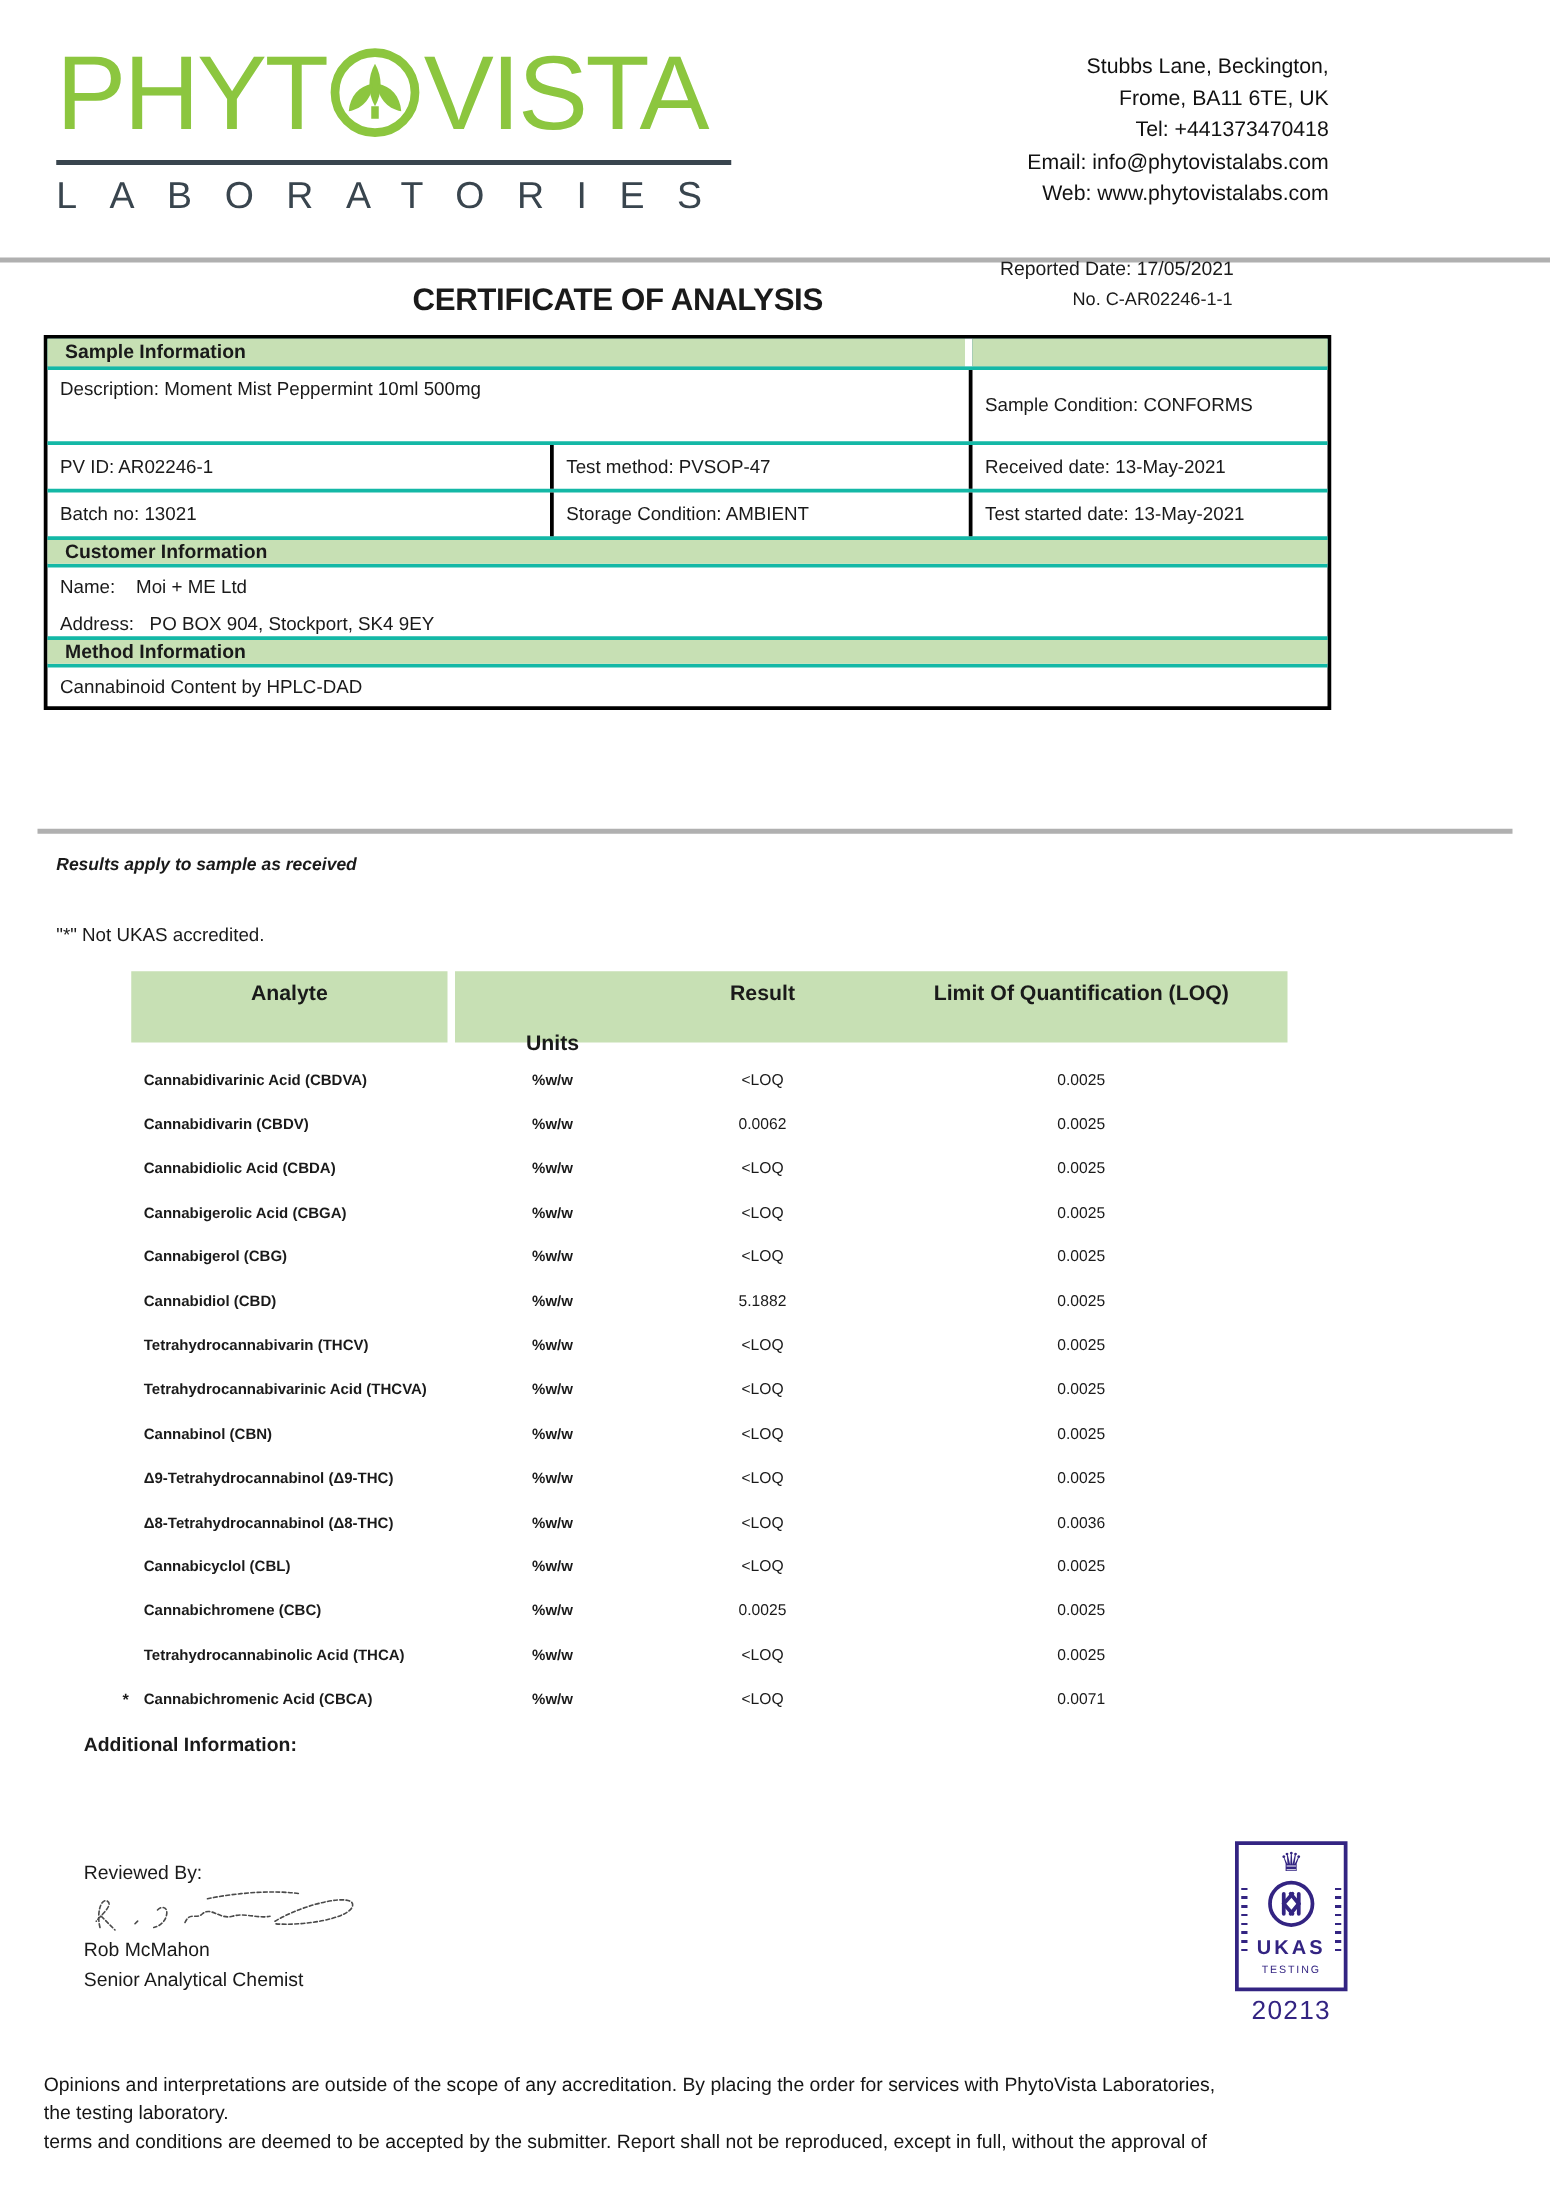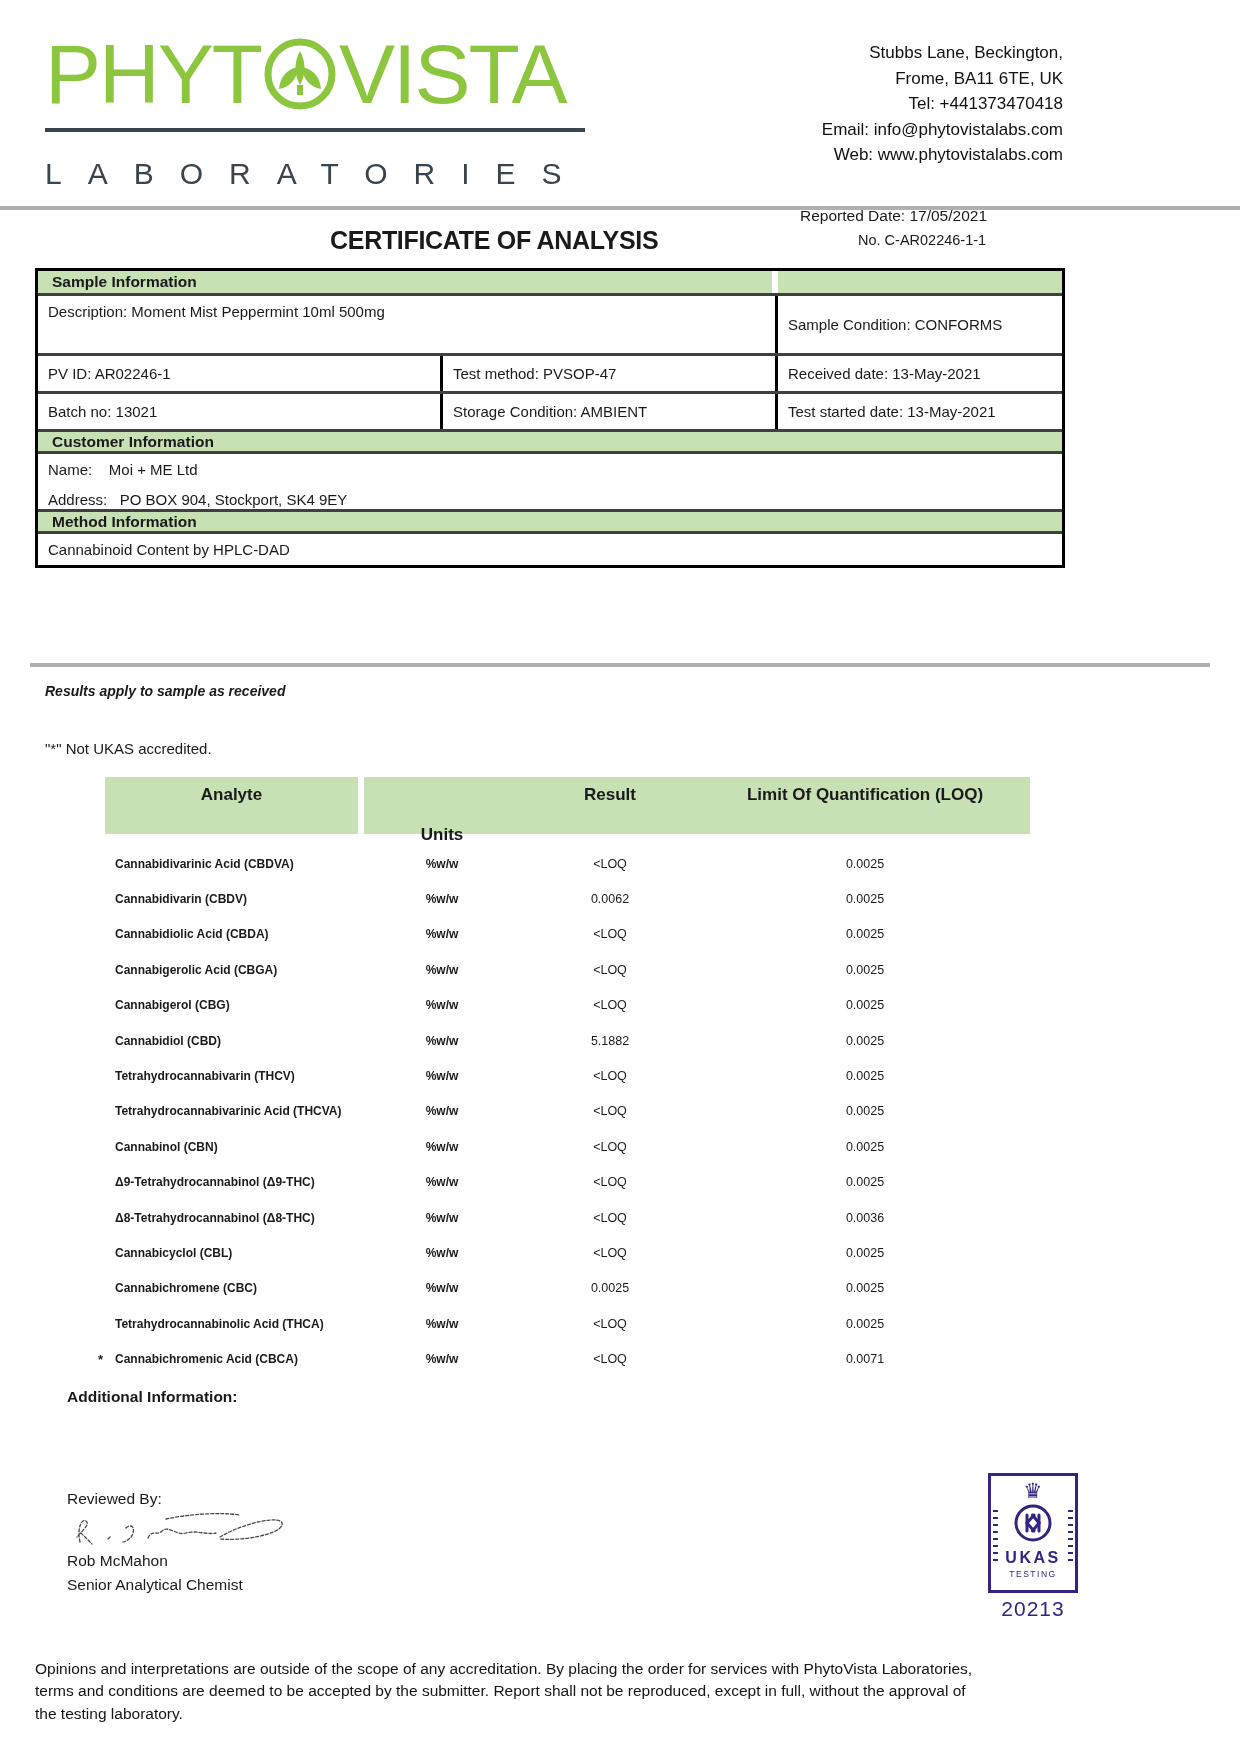--- a/index.html
+++ b/index.html
@@ -12,32 +12,32 @@
   *{margin:0;padding:0;box-sizing:border-box;}
   body{background:#e8e8e8;font-family:"Liberation Sans","DejaVu Sans",sans-serif;color:#1a1a1a;}
   .page{position:relative;width:1240px;height:1752px;background:#ffffff;margin:0 auto;overflow:hidden;}
 
   
   .logo-block{position:absolute;left:45px;top:22px;width:540px;}
   .brand-row{display:flex;align-items:center;height:104px;}
   .brand-txt{font-size:84px;font-weight:400;color:var(--brand-green);letter-spacing:-2px;line-height:1;}
   .leaf-wrap{width:74px;height:74px;margin:0 2px;flex:0 0 auto;}
   .logo-rule{height:4px;background:var(--logo-dark);margin-top:2px;}
-  .logo-sub{margin-top:25px;font-size:30px;color:var(--logo-dark);letter-spacing:26px;white-space:nowrap;text-align:right;}
+  .logo-sub{margin-top:8px;font-size:30px;color:var(--logo-dark);letter-spacing:26px;white-space:nowrap;text-align:right;}
 
   .contact-block{position:absolute;top:40px;right:177px;text-align:right;font-size:17px;line-height:25.5px;color:#111;}
 
   .gray-rule-top{position:absolute;left:0;top:206px;width:1240px;height:4px;background:var(--rule-gray);}
   .reported-date{position:absolute;left:800px;top:207px;font-size:15.5px;}
   .report-no{position:absolute;left:858px;top:232px;font-size:14.5px;}
   .coa-title{position:absolute;left:330px;top:226px;font-size:25px;font-weight:bold;letter-spacing:-0.3px;}
 
   
   .itbl{position:absolute;left:35px;top:268px;width:1030px;border:3px solid #000;}
-  .itbl > div{border-top:3px solid #404040;}
+  .itbl > div{border-top:3px solid #14b8a6;}
   .itbl > div:first-child{border-top:none;}
   .bar{display:flex;height:22px;background:#0f766e;}
   .bar .bar-green{background:var(--section-green);height:100%;display:flex;align-items:center;}
   .bar-title{font-size:15.5px;font-weight:bold;padding-left:14px;white-space:nowrap;}
   .bar-left{flex:0 0 734px;}
   .bar-gap{flex:0 0 6px;background:#fff;}
   .bar-right{flex:1;}
   .bar-full{flex:1;}
 
   .row{display:flex;}
@@ -344,17 +344,17 @@
         </svg>
       </div>
       <div class="ukas-word">UKAS</div>
       <div class="ukas-type">TESTING</div>
     </div>
     <div class="ukas-num">20213</div>
   </div>
 
   <div class="disclaimer">
     <div>Opinions and interpretations are outside of the scope of any accreditation. By placing the order for services with PhytoVista Laboratories,</div>
+    <div>the testing laboratory.</div>
     <div>terms and conditions are deemed to be accepted by the submitter. Report shall not be reproduced, except in full, without the approval of</div>
-    <div>the testing laboratory.</div>
   </div>
 
 </div>
 
 </body></html>

